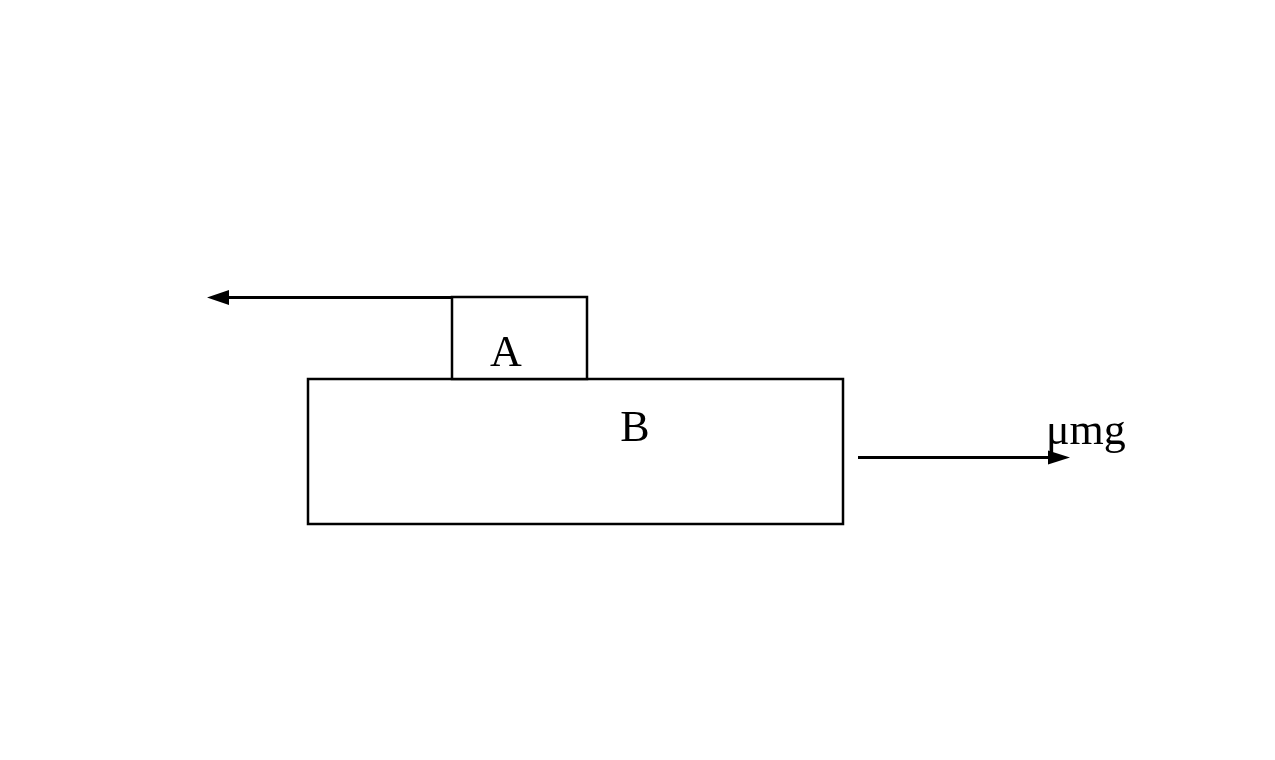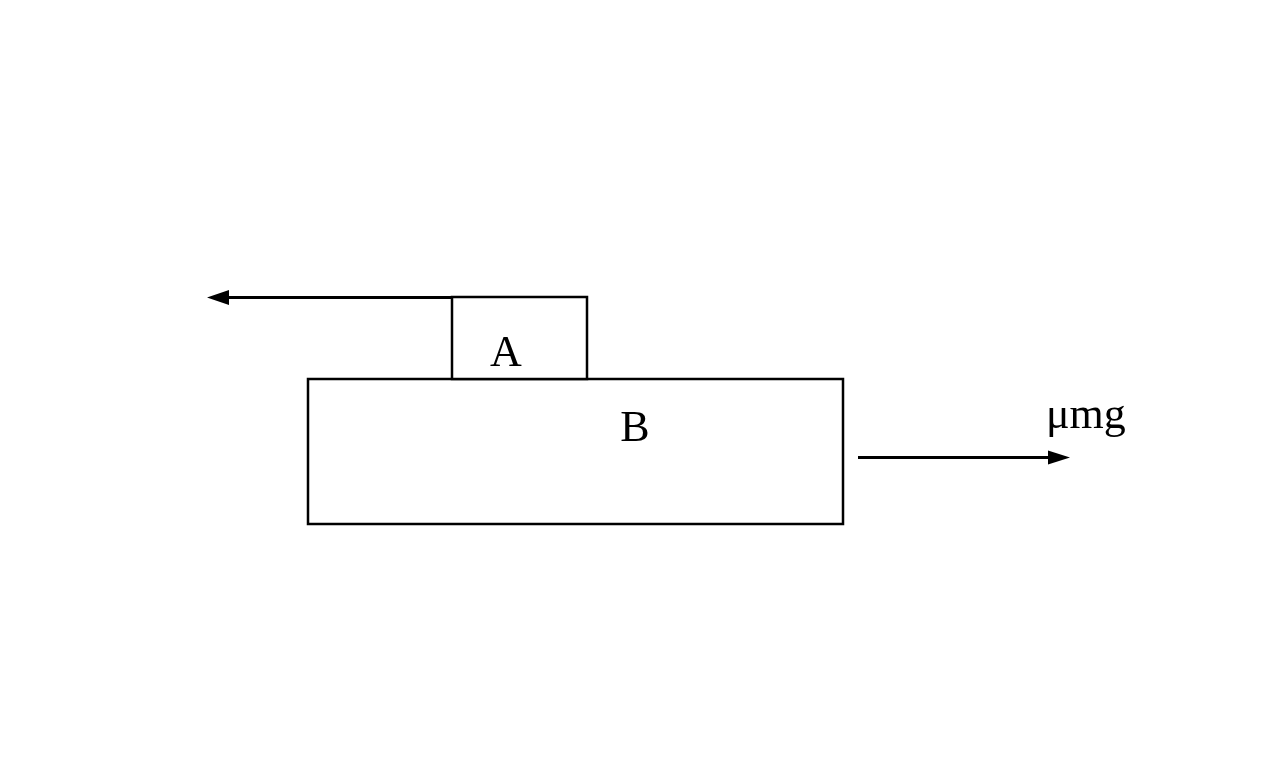--- a/index.html
+++ b/index.html
@@ -45,21 +45,21 @@
     top: 330px;
     transform: translateX(-50%);
   }
   .label-b {
     left: 635px;
     top: 405px;
     transform: translateX(-50%);
   }
   .label-mumg {
     left: 1046px;
-    top: 392px;
+    top: 408px;
   }
 </style>
 </head>
 <body>
 
 <div class="canvas">
 
   <svg class="diagram-svg" viewBox="0 0 1275 760" xmlns="http://www.w3.org/2000/svg">
 
     <rect class="block" x="308" y="379" width="535" height="145" stroke="#000000"></rect>

